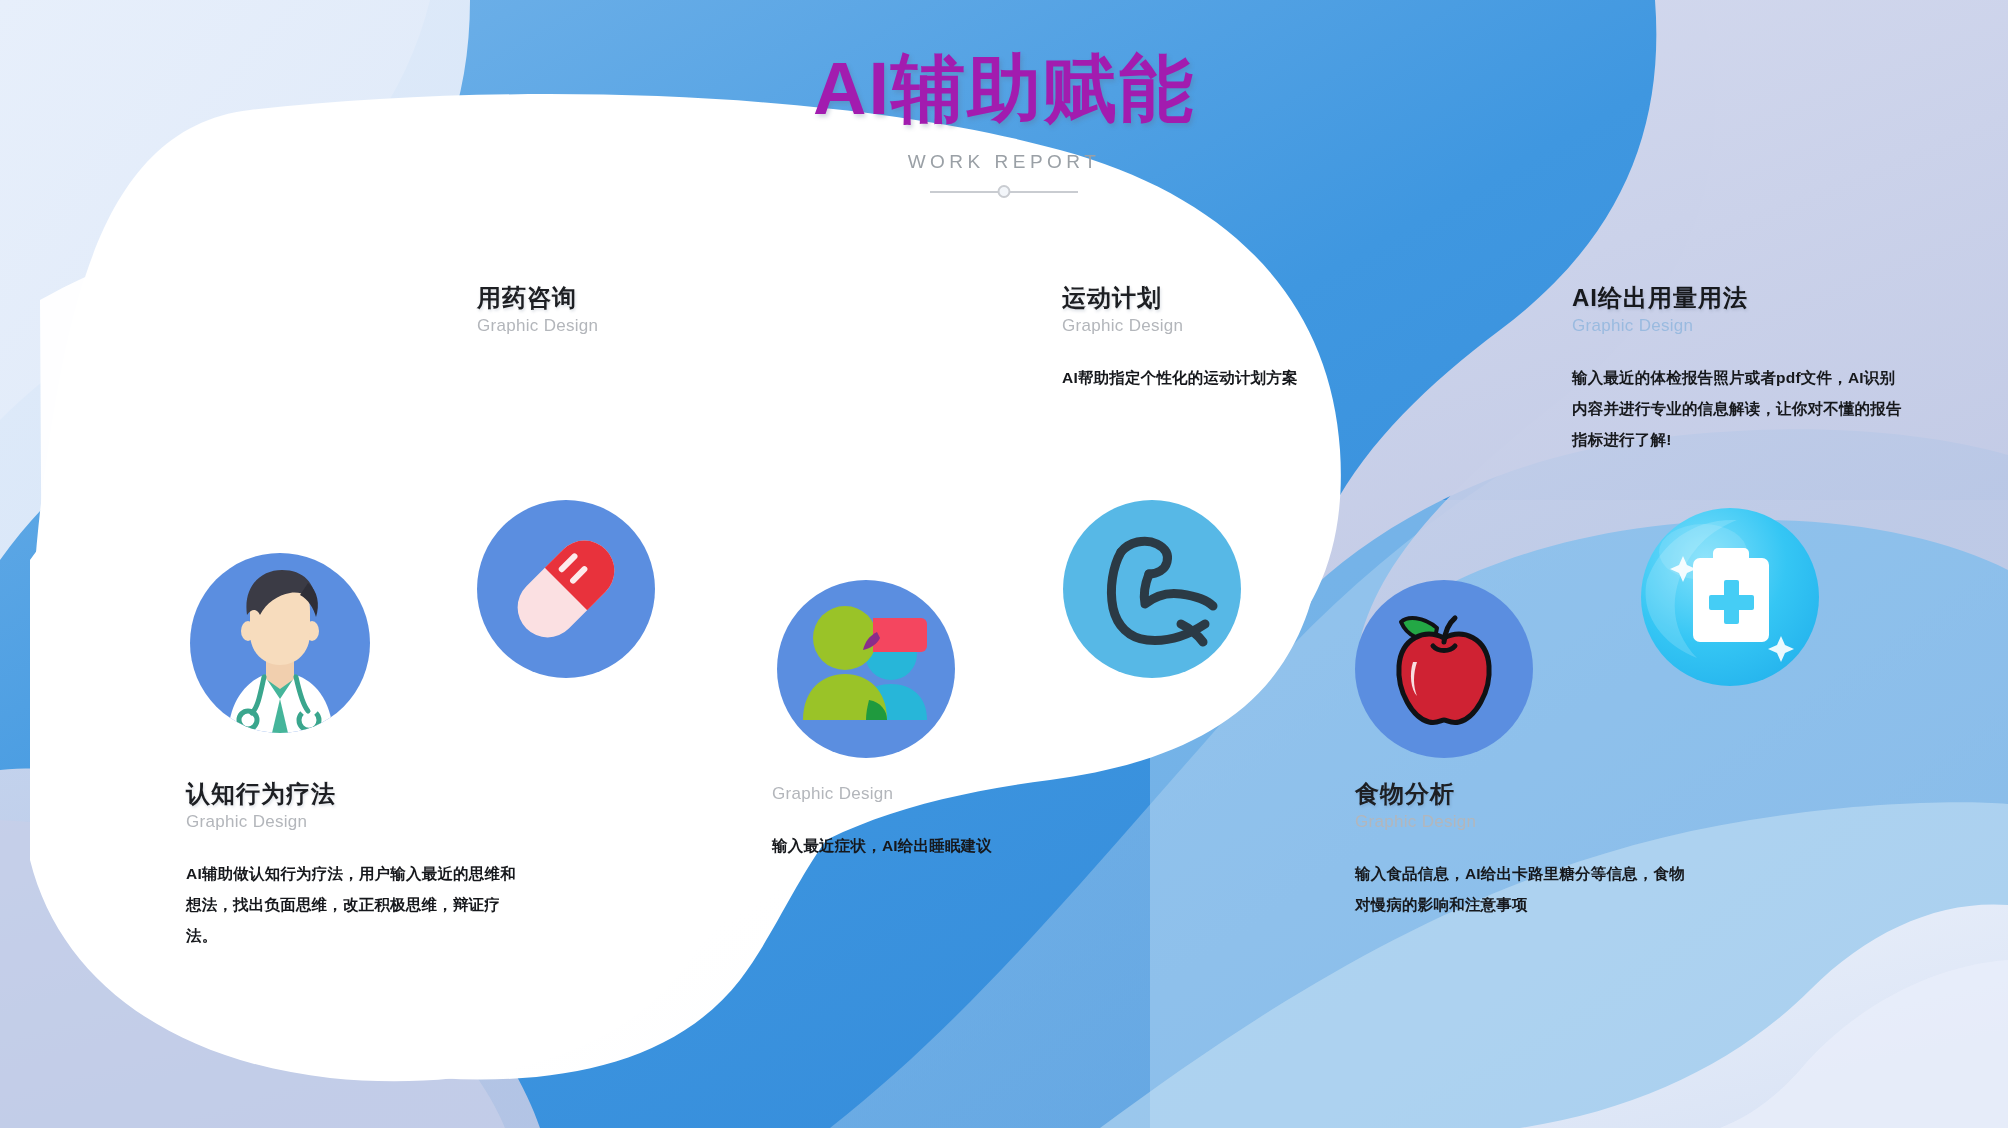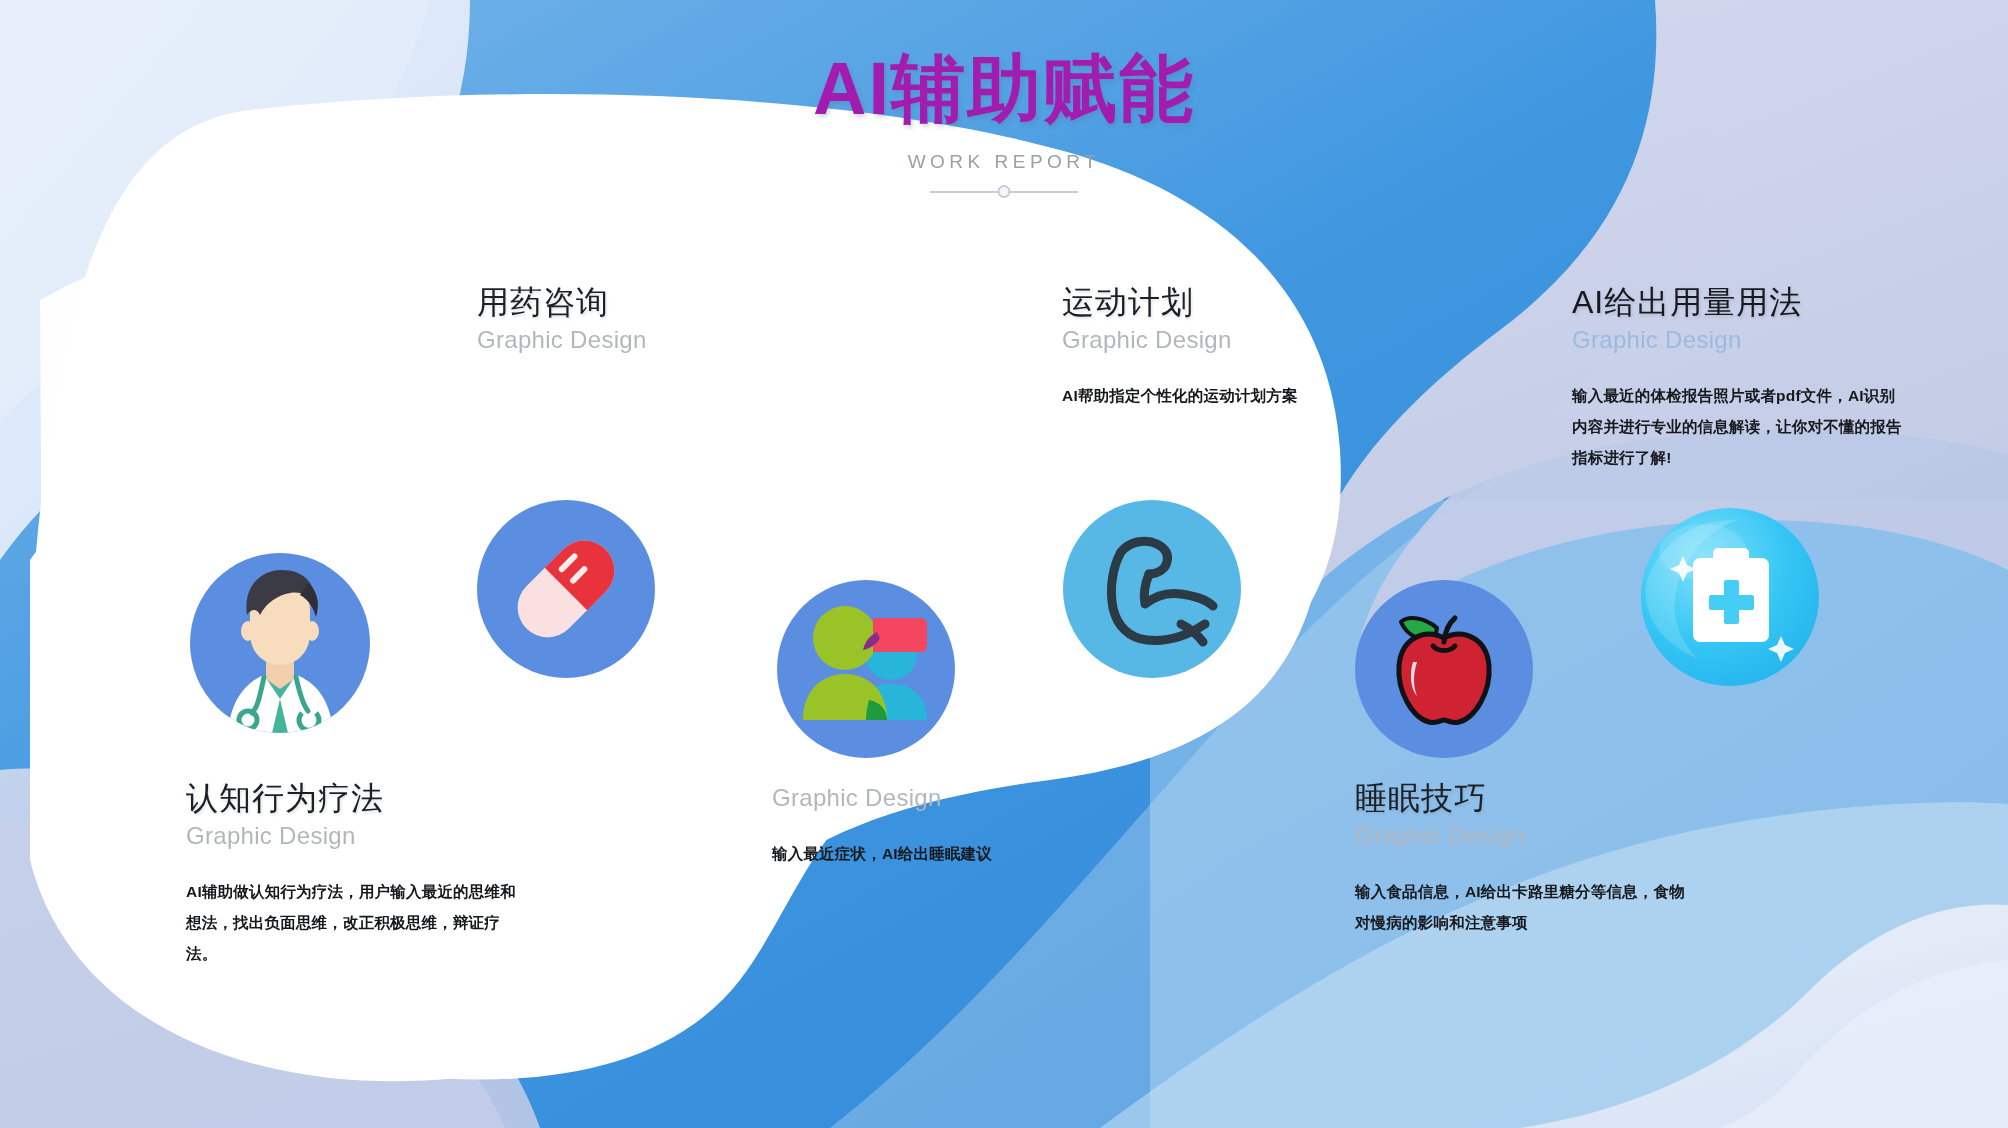--- a/index.html
+++ b/index.html
@@ -40,27 +40,27 @@
   }
   .rule-dot {
     position:absolute; top:0; left:50%; transform:translateX(-50%);
     width:13px; height:13px; border-radius:50%;
     background:#f3f6fa; border:2px solid #c9ccd1;
   }
 
   
   .feature { position:absolute; z-index:15; }
   .f-title {
-    font-size:32px; font-weight:normal; color:#1d1f23;
+    font-size:24px; font-weight:bold; color:#1d1f23;
     letter-spacing:1px; line-height:1.18;
     text-shadow:1px 2px 3px rgba(80,100,130,.20);
   }
   .f-sub {
     margin-top:4px;
-    font-size:24px; color:#b3b6bb; font-weight:400; letter-spacing:.3px;
+    font-size:17px; color:#b3b6bb; font-weight:400; letter-spacing:.3px;
   }
   .f-desc {
     margin-top:26px;
     font-size:15.5px; color:#16181c; line-height:2.0; font-weight:bold;
     letter-spacing:.2px;
   }
   .faint .f-sub { color:#74a9d8; opacity:.55; }
   .faint .f-title { color:#17191d; }
 
   
@@ -200,21 +200,21 @@
     <div class="f-sub">Graphic Design</div>
     <div class="f-desc">AI辅助做认知行为疗法，用户输入最近的思维和想法，找出负面思维，改正积极思维，辩证疗法。</div>
   </div>
 
   <div class="feature" style="left:772px; top:780px; width:320px;">
     <div class="f-sub">Graphic Design</div>
     <div class="f-desc" style="white-space:nowrap;">输入最近症状，AI给出睡眠建议</div>
   </div>
 
   <div class="feature" style="left:1355px; top:780px; width:340px;">
-    <div class="f-title">睡眠技巧</div>
+    <div class="f-title">食物分析</div>
     <div class="f-sub">Graphic Design</div>
     <div class="f-desc">输入食品信息，AI给出卡路里糖分等信息，食物对慢病的影响和注意事项</div>
   </div>
 
   <div class="icon-circle doc-bg" style="left:190px; top:553px; width:180px; height:180px;">
     <svg class="doc-svg" viewBox="0 0 180 180">
 
       <path d="M38,180 C40,146 58,128 74,122 L106,122 C124,128 141,146 143,180 Z" fill="#ffffff"></path>
 
       <path d="M74,122 L90,146 L106,122 L97,118 L90,128 L83,118 Z" fill="#45b59a"></path>

